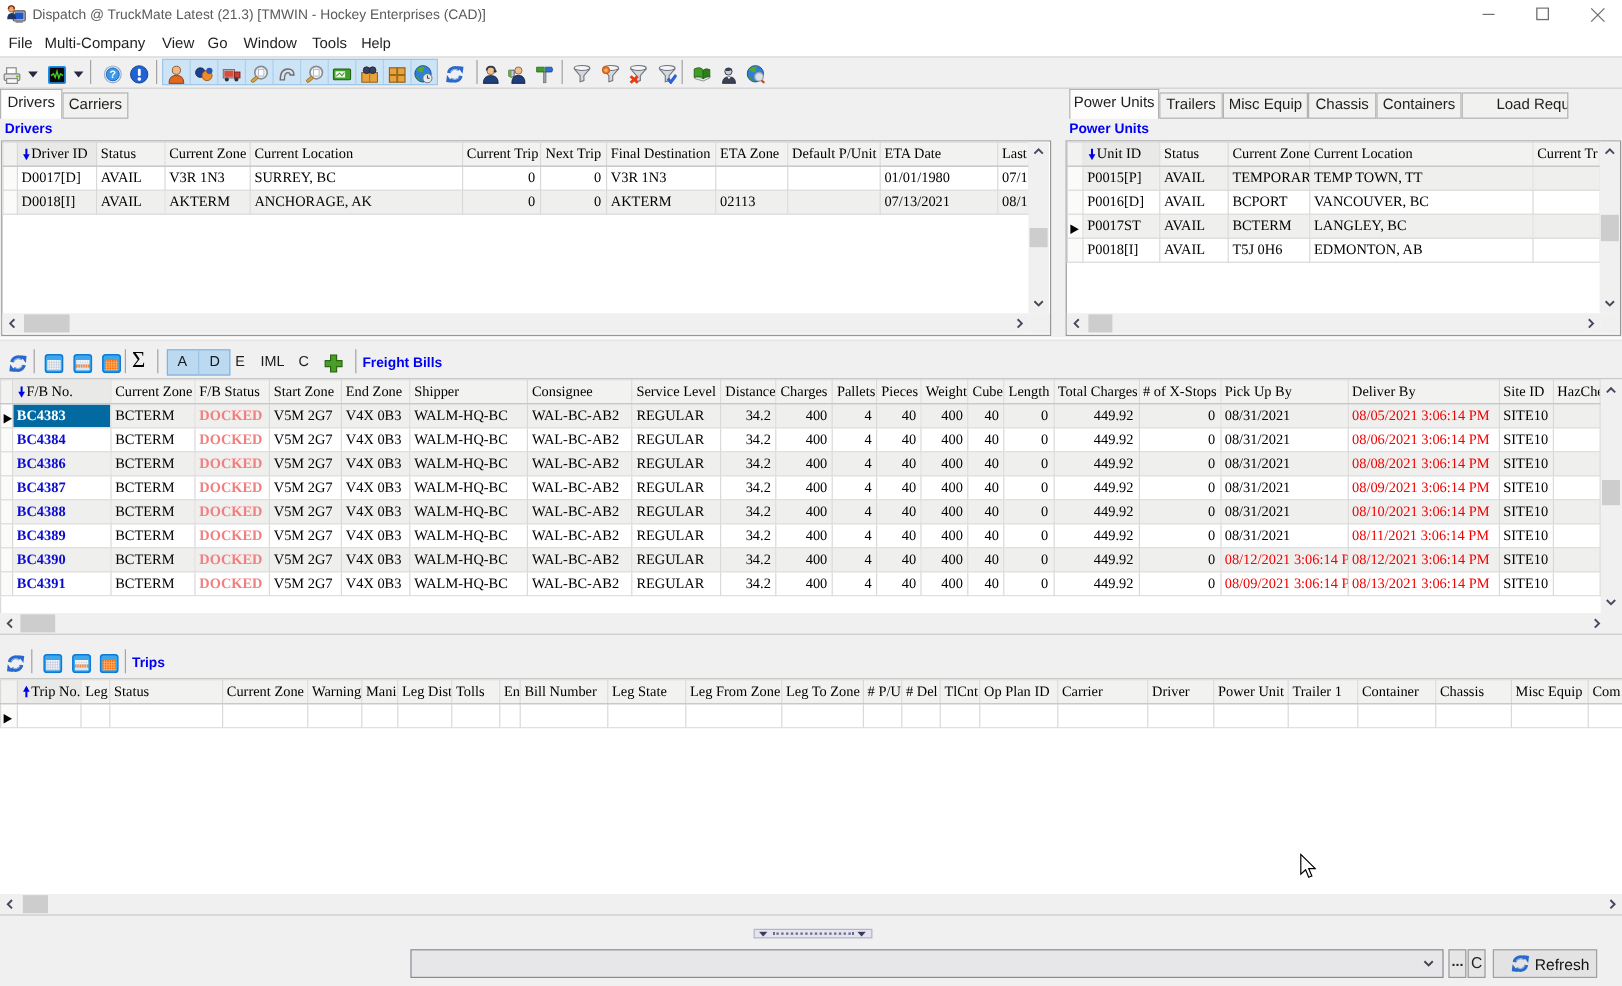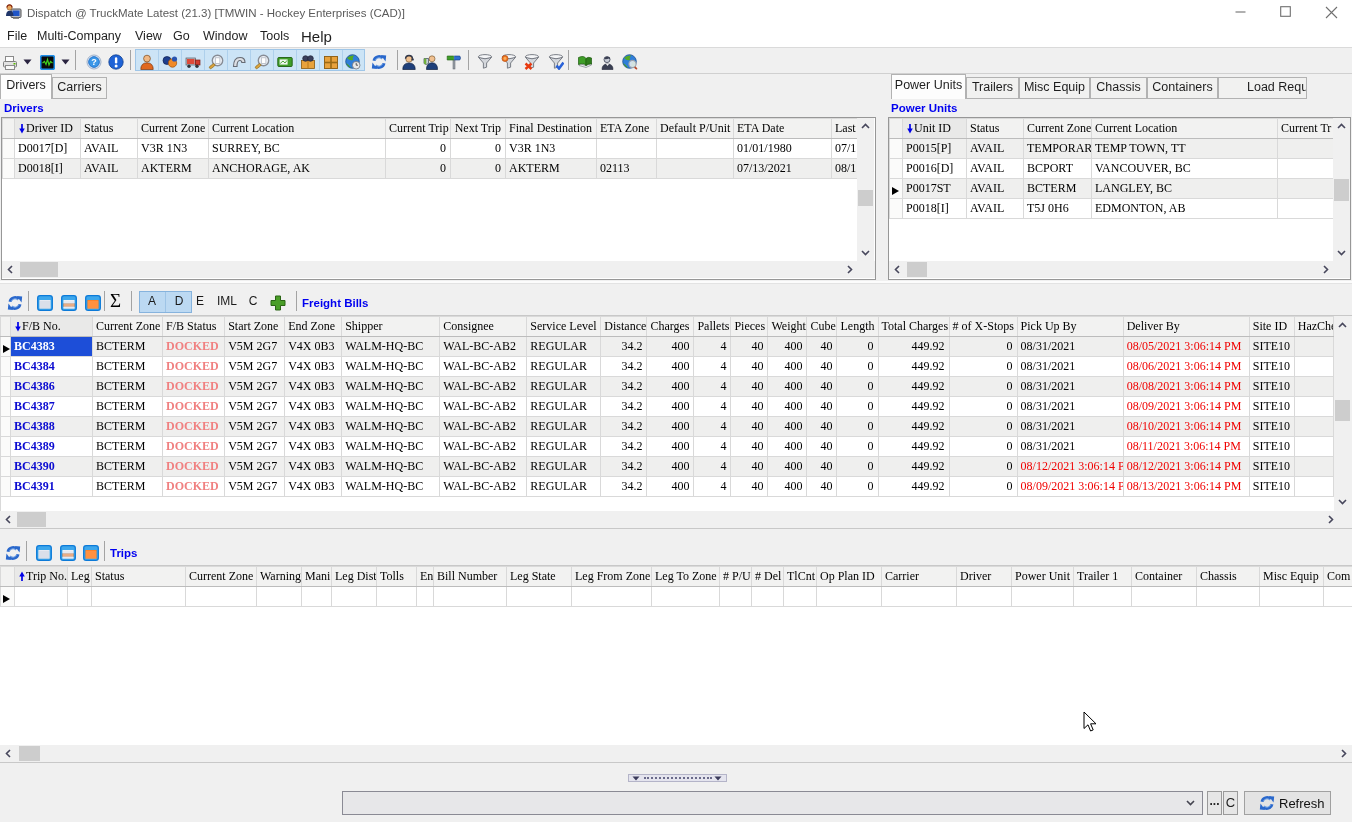--- a/index.html
+++ b/index.html
@@ -37,21 +37,21 @@
 <svg class="a" style="left:1325px;top:6px" width="13" height="13" viewBox="0 0 13 13">
     <path d="M1 1 L12 12 M12 1 L1 12" stroke="#707070" stroke-width="1.1"></path>
   </svg>
 <div class="a" style="left:0px;top:25px;width:1352px;height:22px;background:#fff"></div>
 <div class="a" style="left:7px;top:29px;width:110px;height:16px;font-size:12.5px;color:#1f1f1f;line-height:15px;width:auto">File</div>
 <div class="a" style="left:37px;top:29px;width:110px;height:16px;font-size:12.5px;color:#1f1f1f;line-height:15px;width:auto">Multi-Company</div>
 <div class="a" style="left:135px;top:29px;width:110px;height:16px;font-size:12.5px;color:#1f1f1f;line-height:15px;width:auto">View</div>
 <div class="a" style="left:173px;top:29px;width:110px;height:16px;font-size:12.5px;color:#1f1f1f;line-height:15px;width:auto">Go</div>
 <div class="a" style="left:203px;top:29px;width:110px;height:16px;font-size:12.5px;color:#1f1f1f;line-height:15px;width:auto">Window</div>
 <div class="a" style="left:260px;top:29px;width:110px;height:16px;font-size:12.5px;color:#1f1f1f;line-height:15px;width:auto">Tools</div>
-<div class="a" style="left:301px;top:29px;width:110px;height:16px;font-size:15px;color:#1f1f1f;line-height:15px;width:auto">Help</div>
+<div class="a" style="left:301px;top:29px;width:110px;height:16px;font-size:12px;color:#1f1f1f;line-height:15px;width:auto">Help</div>
 <div class="a" style="left:0px;top:47px;width:1352px;height:27px;background:#f0f0f0;border-top:1px solid #dadada;border-bottom:1px solid #d0d0d0"></div>
 <svg class="a" style="left:2px;top:55px" width="16" height="16" viewBox="0 0 16 16">
     <rect x="3.5" y="1.5" width="8" height="6" fill="#fdfdfd" stroke="#8a8a8a"></rect>
     <rect x="1.5" y="6.5" width="13" height="5.5" rx="1" fill="#e2e2e2" stroke="#808080"></rect>
     <rect x="3.5" y="10.5" width="9" height="4" fill="#f8f8f8" stroke="#8a8a8a"></rect>
     <rect x="11.5" y="8" width="2" height="1.5" fill="#57b800"></rect>
   </svg>
 <svg class="a" style="left:23px;top:59px" width="9" height="6" viewBox="0 0 9 6">
     <path d="M0.5 0.5 L8.5 0.5 L4.5 5.5 Z" fill="#2a2440"></path>
   </svg>
@@ -499,21 +499,21 @@
         <th class="" style="height:19px">Pick Up By</th>
         <th class="" style="height:19px">Deliver By</th>
         <th class="" style="height:19px">Site ID</th>
         <th class="" style="height:19px">HazChe</th>
       </tr>
       <tr class="alt" style="height:20px">
         <td class="mk">
           <div class="mktri"></div>
         </td>
         <td class="">
-          <span style="display:block;margin:0 -3px;padding:0 3px;background:#1d4ed8;color:#fff;font-weight:bold">BC4383</span>
+          <span style="display:block;margin:0 -3px;padding:0 3px;background:#0369a1;color:#fff;font-weight:bold">BC4383</span>
         </td>
         <td class="">BCTERM</td>
         <td class=""><span style="color:#f08080;font-weight:bold">DOCKED</span></td>
         <td class="">V5M 2G7</td>
         <td class="">V4X 0B3</td>
         <td class="">WALM-HQ-BC</td>
         <td class="">WAL-BC-AB2</td>
         <td class="">REGULAR</td>
         <td class="num">34.2</td>
         <td class="num">400</td>

